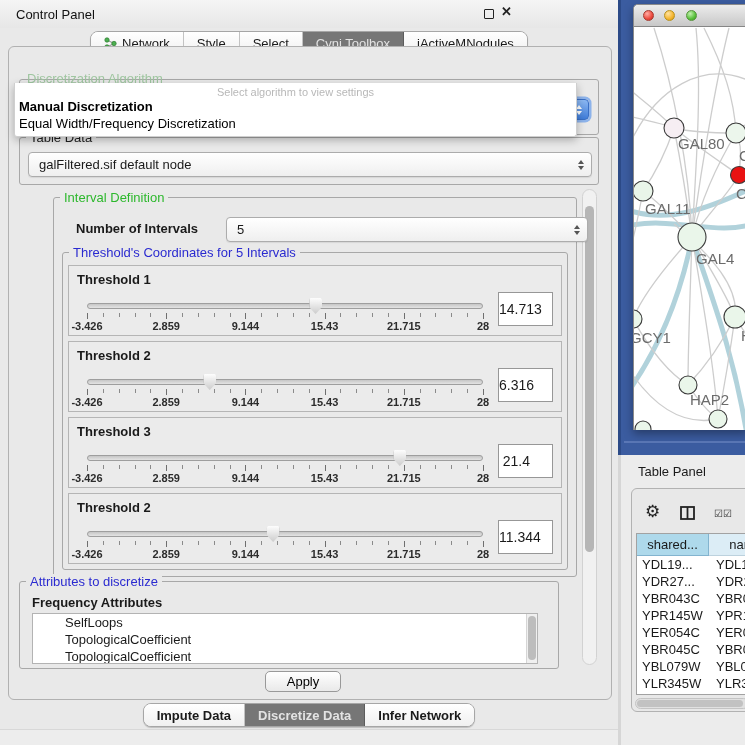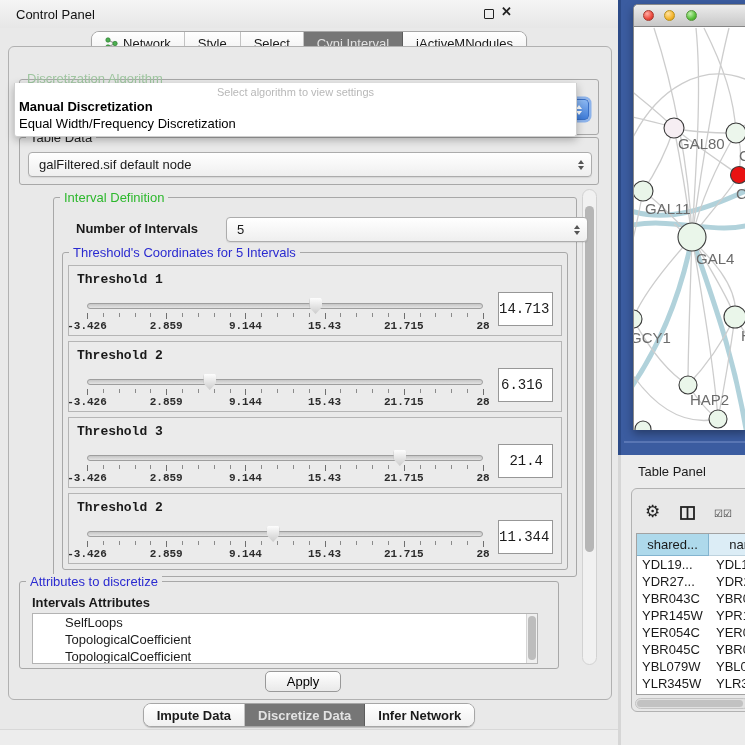--- a/index.html
+++ b/index.html
@@ -61,24 +61,24 @@
 
   .vscroll{position:absolute;left:573px;top:142px;width:15px;height:476px;background:#f1f1f1;
        border:1px solid #d2d2d2;border-radius:8px;}
   .vscroll .thumb{position:absolute;left:2px;top:16px;width:9px;height:346px;background:#b6b6b6;border-radius:5px;}
 
   .interval-group{left:44px;top:150px;width:524px;height:380px;}
   .noi-label{position:absolute;left:22px;top:23px;font-weight:bold;font-size:13px;}
   .noi-combo{left:172px;top:19px;width:362px;}
   .thr-group{position:absolute;left:8px;top:54px;width:506px;height:318px;border:1px solid #a8a8a8;border-radius:3px;}
   .thr-list{position:absolute;left:5px;top:12px;right:5px;}
-  .thr-panel{position:relative;height:71px;margin-bottom:5px;border:1px solid #b5b5b5;background:#ebebeb;font-family:Liberation Mono, monospace;}
+  .thr-panel{position:relative;height:71px;margin-bottom:5px;border:1px solid #b5b5b5;background:#ebebeb;}
   .thr-title{position:absolute;left:8px;top:6px;font-weight:bold;font-size:13px;}
   .valbox{position:absolute;right:8px;top:26px;width:55px;height:34px;background:#fff;border:1px solid #979797;
-       font-size:14px;line-height:32px;text-align:right;padding-right:9px;}
+       font-size:14px;line-height:32px;text-align:right;padding-right:22px;}
   .sliderzone{position:absolute;left:18px;right:78px;top:34px;height:34px;}
   .track{position:absolute;left:0;right:0;top:3px;height:6px;border-radius:3px;
        background:linear-gradient(#c6c6c6,#e3e3e3);border:1px solid #9e9e9e;}
   .thumb-sl{position:absolute;top:-2px;width:13px;height:16px;transform:translateX(-50%);
        background:linear-gradient(#fdfdfd,#cccccc);filter:drop-shadow(0 0 0.6px #808080);
        clip-path:polygon(10% 0,90% 0,100% 12%,100% 56%,50% 100%,0 56%,0 12%);}
   .ticks{position:absolute;left:0;right:0;top:13px;height:7px;}
   .tick{position:absolute;width:1px;height:4px;background:#8a8a8a;}
   .tick.major{height:6px;background:#6f6f6f;}
   .ticklabels{position:absolute;left:0;right:0;top:20px;height:12px;}
@@ -162,21 +162,21 @@
         <div class="tab">
 
     <span>Style</span>
   </div>
         <div class="tab">
 
     <span>Select</span>
   </div>
         <div class="tab selected">
 
-    <span>Cyni Interval</span>
+    <span>Cyni Toolbox</span>
   </div>
         <div class="tab">
 
     <span>jActiveMNodules</span>
   </div>
       </div>
   </div>
 
   <div class="outer-panel">
 
@@ -398,21 +398,21 @@
                 </div>
     </div>
     <div class="valbox">11.344</div>
   </div>
           </div>
       </div>
     </div>
 
     <div class="group attrs-group">
       <span class="glabel blue">Attributes to discretize</span>
-      <span class="attrs-sub">Intervals Attributes</span>
+      <span class="attrs-sub">Frequency Attributes</span>
       <div class="listbox">
         <div id="attr-items">
             <div class="li">SelfLoops</div>
             <div class="li">TopologicalCoefficient</div>
             <div class="li">TopologicalCoefficient</div>
           </div>
         <div class="list-vs">
             <div class="thumb"></div>
           </div>
       </div>

